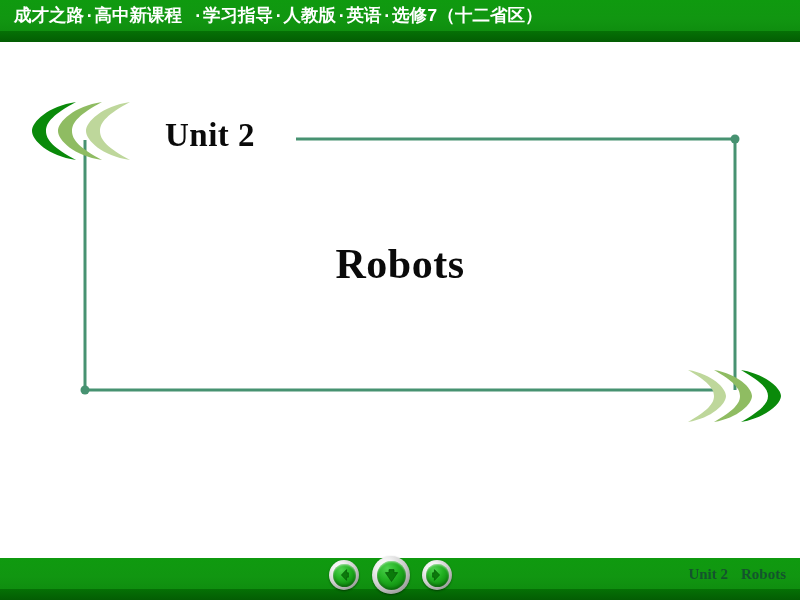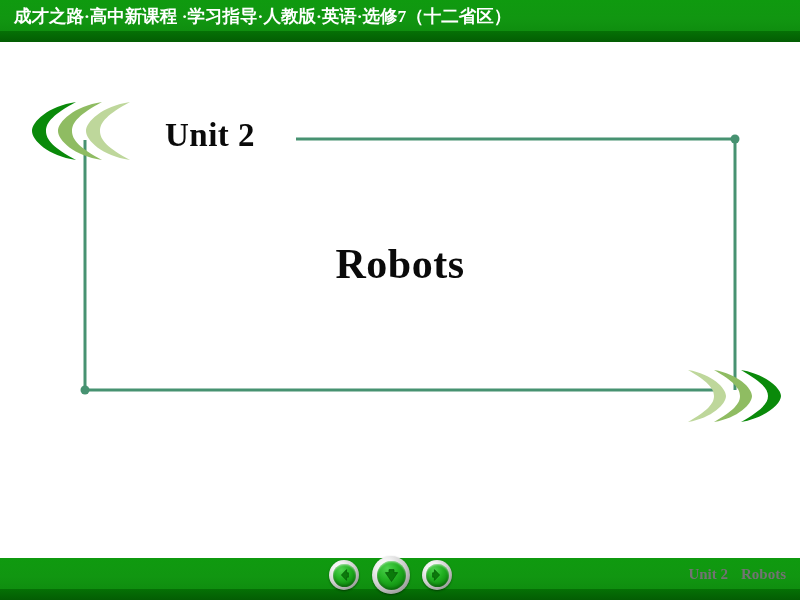--- a/index.html
+++ b/index.html
@@ -47,21 +47,21 @@
     background: #046904;
     background: linear-gradient(to bottom, #057105 0%, #035d03 100%);
   }
   .banner-title {
     position: absolute;
     left: 14px;
     top: 1px;
     height: 30px;
     line-height: 30px;
     color: #ffffff;
-    font-family: Liberation Serif, serif;
+    font-family: Liberation Mono, monospace;
     font-weight: bold;
     font-size: 17.5px;
     letter-spacing: 0px;
     white-space: nowrap;
   }
 
   
   .banner-bottom {
     position: absolute;
     left: 0; top: 558px;
@@ -83,21 +83,21 @@
     height: 11px;
     background: #046904;
     background: linear-gradient(to bottom, #057105 0%, #035d03 100%);
   }
   .footer-label {
     position: absolute;
     right: 14px;
     top: 2px;
     height: 28px;
     line-height: 28px;
-    color: #737373;
+    color: #14532d;
     font-weight: bold;
     font-size: 15px;
     white-space: nowrap;
     font-family: "Liberation Serif", "DejaVu Serif", serif;
   }
   .footer-label .gap { display: inline-block; width: 13px; }
 
   
   .nav-group {
     position: absolute;

